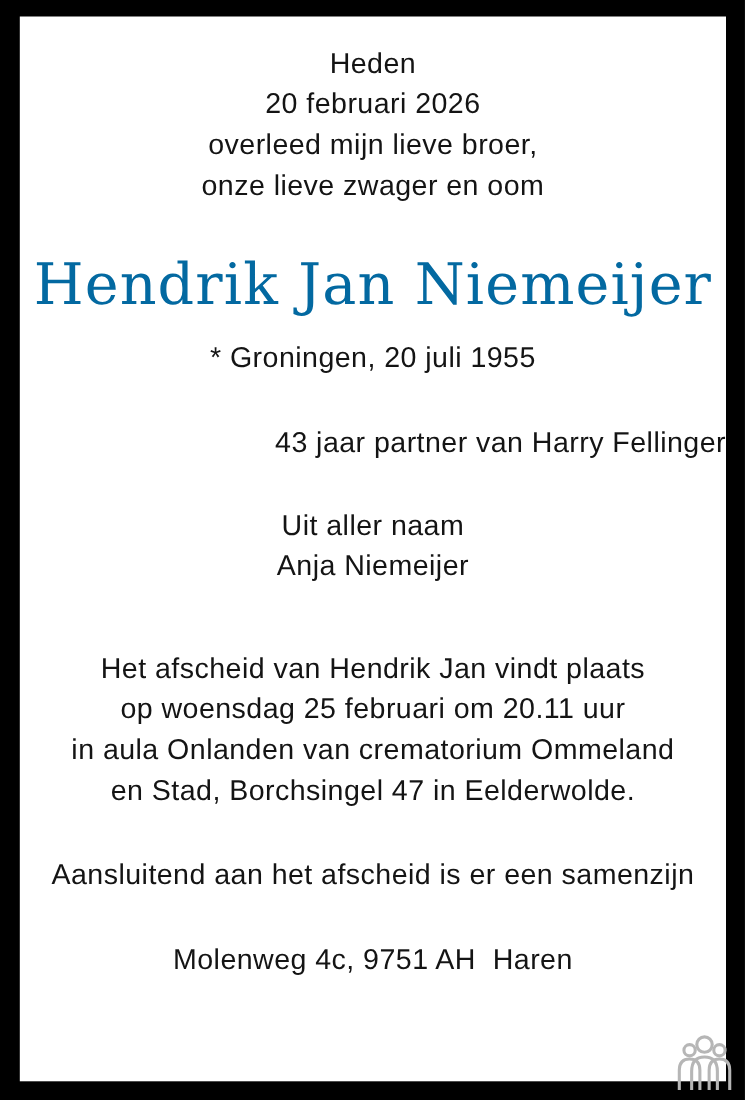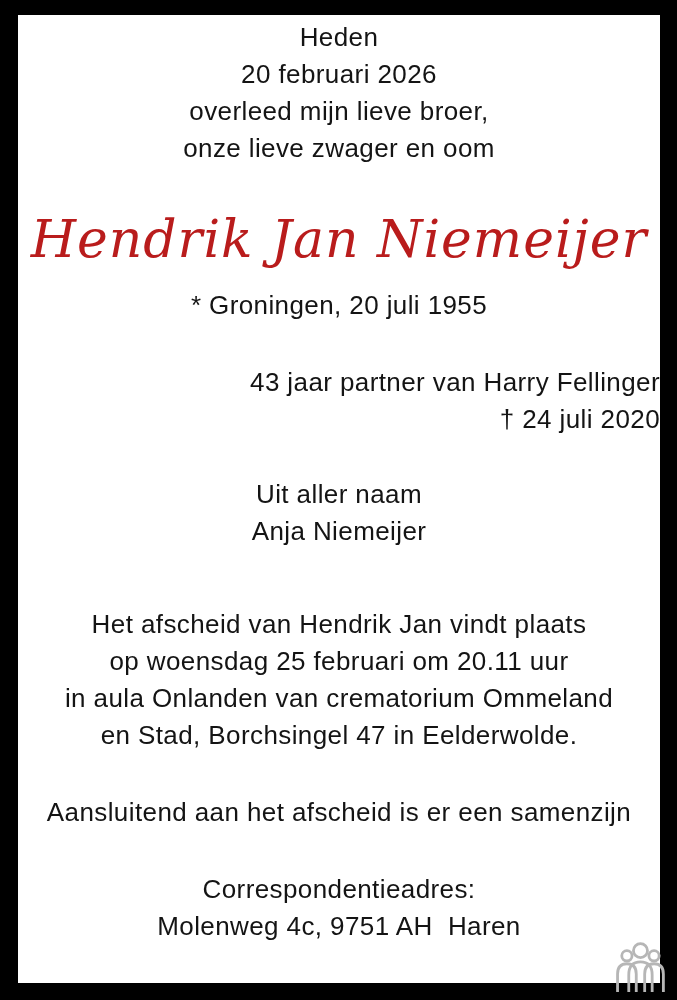--- a/index.html
+++ b/index.html
@@ -18,29 +18,28 @@
     right: 17px;
     bottom: 17px;
     background: #ffffff;
     text-align: center;
     color: #141414;
     font-size: 26px;
     line-height: 37px;
     letter-spacing: 0.4px;
   }
   .block { margin: 0; }
-  .intro-block        { padding-top: 4px; }
+  .intro-block        { padding-top: 24px; }
   .name-block         { margin-top: 36px; }
   .deceased-name {
     font-family: "DejaVu Serif", serif;
-    font-style: italic;
     font-size: 52px;
     line-height: 72px;
     letter-spacing: 1px;
-    color: #b91c1c;
+    color: #0369a1;
   }
   .birth-block        { margin-top: 12px; }
   .partner-block      { margin-top: 40px; text-align: right; }
   .uitnaam-block      { margin-top: 38px; }
   .service-block      { margin-top: 56px; }
   .gathering-block    { margin-top: 40px; }
   .correspondence-block { margin-top: 40px; }
   .line { white-space: pre-wrap; }
   .family-logo {
     position: absolute;
@@ -65,41 +64,39 @@
     <div class="block name-block">
       <div class="deceased-name">Hendrik Jan Niemeijer</div>
     </div>
 
     <div class="block birth-block">
       <div class="line">* Groningen, 20 juli 1955</div>
     </div>
 
     <div class="block partner-block">
       <div class="line">43 jaar partner van Harry Fellinger</div>
-      <div class="line">† 24 juli 2020</div>
     </div>
 
     <div class="block uitnaam-block">
       <div class="line">Uit aller naam</div>
       <div class="line">Anja Niemeijer</div>
     </div>
 
     <div class="block service-block">
       <div class="line">Het afscheid van Hendrik Jan vindt plaats</div>
       <div class="line">op woensdag 25 februari om 20.11 uur</div>
       <div class="line">in aula Onlanden van crematorium Ommeland</div>
       <div class="line">en Stad, Borchsingel 47 in Eelderwolde.</div>
     </div>
 
     <div class="block gathering-block">
       <div class="line">Aansluitend aan het afscheid is er een samenzijn</div>
     </div>
 
     <div class="block correspondence-block">
-      <div class="line">Correspondentieadres:</div>
       <div class="line">Molenweg 4c, 9751 AH  Haren</div>
     </div>
 
   </div>
 
   <div class="family-logo">
     <svg width="58" height="50" viewBox="0 0 62 53" fill="none">
 
       <circle cx="17" cy="14.5" r="5.5" stroke="#b6b6b6" stroke-width="3"></circle>
       <path d="M7 53 L7 34 Q7 23 17 23 Q27 23 27 34 L27 53" stroke="#b6b6b6" stroke-width="3" stroke-linecap="round"></path>

